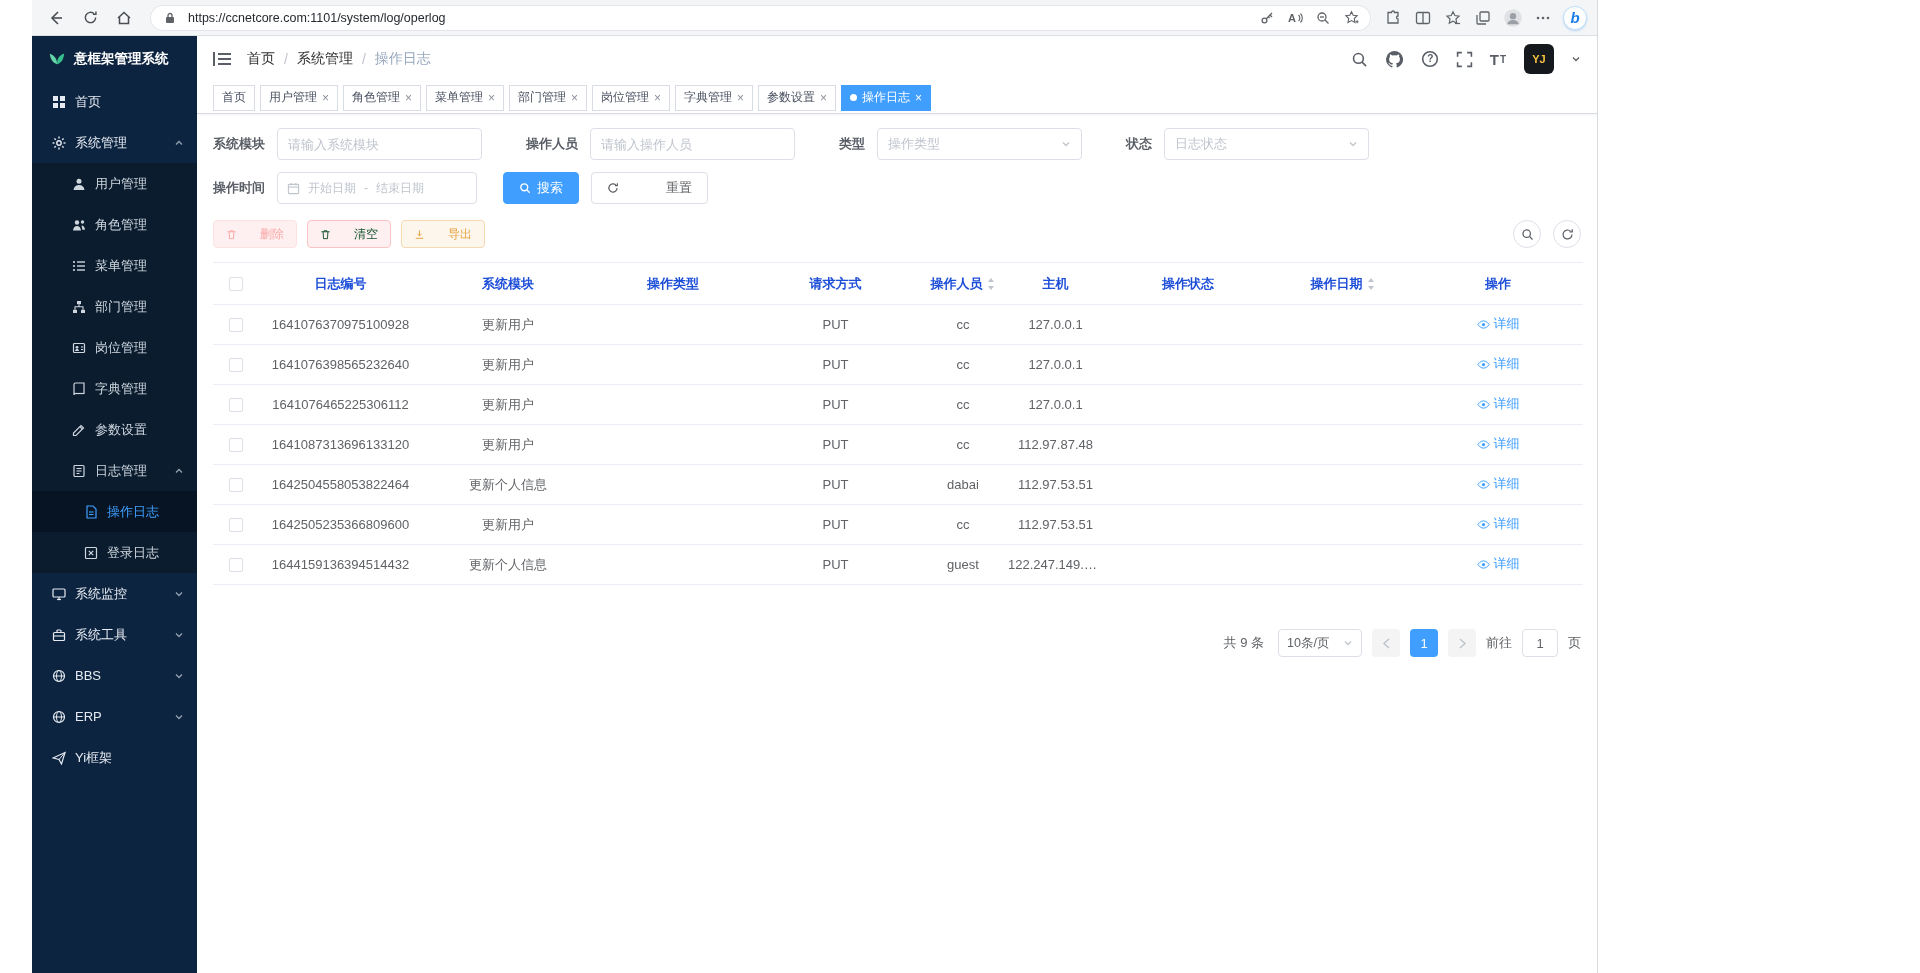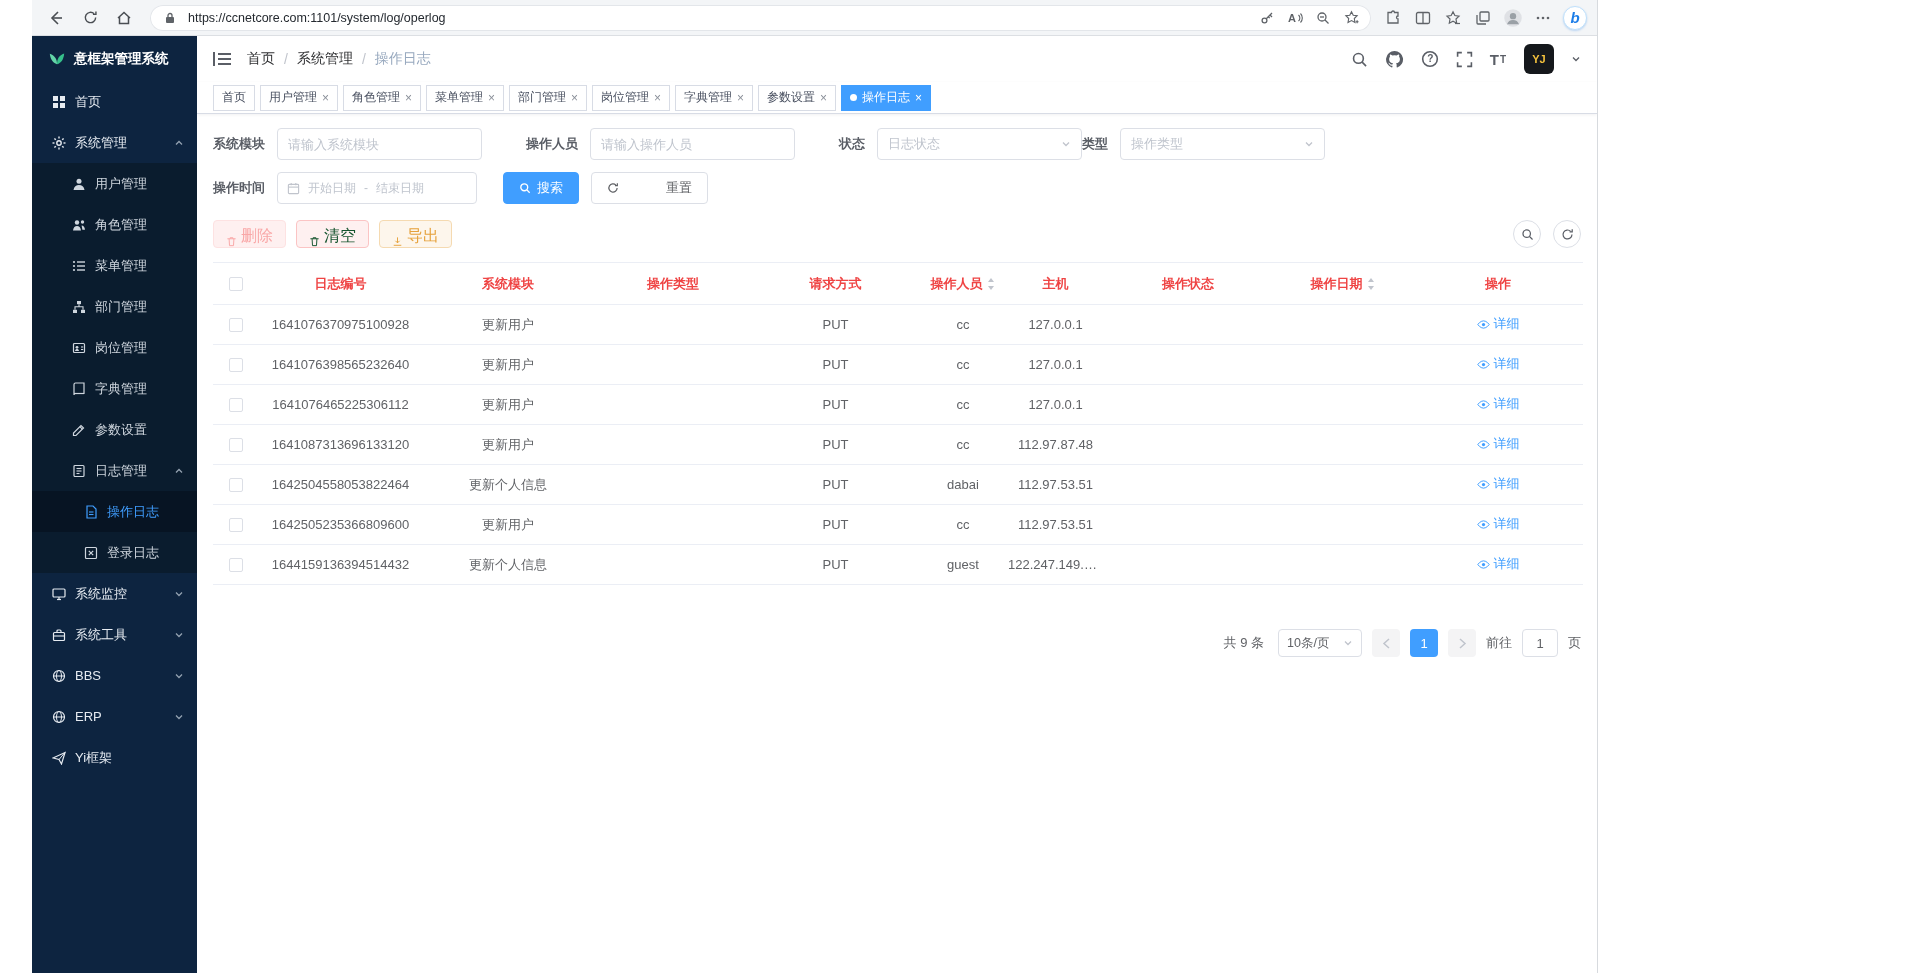--- a/index.html
+++ b/index.html
@@ -63,30 +63,30 @@
   .fake-select .ph { font-size:13px; color:#bfc4cd; }
   .daterange { width:200px; height:32px; border:1px solid #dcdfe6; border-radius:4px; padding:0 9px; background:#fff; display:flex; align-items:center; gap:8px; cursor:pointer; }
   .daterange .ph { font-size:12px; color:#bfc4cd;font-family:Liberation Serif, serif; }
   .daterange .dsep { font-size:12px; color:#bfc4cd; }
 
   .btn { height:32px; border-radius:4px; font-size:13px; display:inline-flex; align-items:center; gap:6px; padding:0 15px; cursor:pointer; border:1px solid transparent; font-family:"Liberation Sans", sans-serif; }
   .btn-primary { background:#409eff; border-color:#409eff; color:#fff; margin-left:26px; }
   .btn-plain { background:#fff; border-color:#dcdfe6; color:#606266; margin-left:12px;gap:47px; }
 
   .action-row { display:flex; align-items:center; margin:16px 0 14px; }
-  .btn-mini { height:28px; border-radius:4px; font-size:16px; display:inline-flex; align-items:flex-end; gap:4px; padding:0 12px; margin-right:10px; cursor:pointer; }
+  .btn-mini { height:28px; border-radius:4px; font-size:12px; display:inline-flex; align-items:center; gap:23px; padding:0 12px; margin-right:10px; cursor:pointer; }
   .btn-danger-disabled { color:#f9a7a7; background:#fef0f0; border:1px solid #fde2e2; cursor:not-allowed; }
   .btn-danger { color:#14532d; background:#fef0f0; border:1px solid #fbc4c4; }
   .btn-warning { color:#e6a23c; background:#fdf6ec; border:1px solid #f5dab1; }
   .mini-tools { margin-left:auto; display:flex; gap:12px; }
   .circle-btn { width:28px; height:28px; border-radius:50%; border:1px solid #dcdfe6; background:#fff; color:#5a5e66; display:flex; align-items:center; justify-content:center; cursor:pointer; }
 
   
   table { width:100%; border-collapse:collapse; table-layout:fixed; border-top:1px solid #ebeef5; }
-  th { height:42px; font-size:13px; font-weight:bold; color:#ef4444; text-align:center; border-bottom:1px solid #ebeef5; background:#fff; white-space:nowrap; }
+  th { height:42px; font-size:13px; font-weight:bold; color:#1d4ed8; text-align:center; border-bottom:1px solid #ebeef5; background:#fff; white-space:nowrap; }
   td { height:40px; font-size:13px; color:#606266; text-align:center; border-bottom:1px solid #ebeef5; white-space:nowrap; overflow:hidden; text-overflow:ellipsis; }
   .th-sort { display:inline-flex; align-items:center; gap:3px; cursor:pointer; }
   .checkbox { width:14px; height:14px; border:1px solid #dcdfe6; border-radius:2px; background:#fff; display:inline-block; vertical-align:middle; cursor:pointer; }
   .detail-link { color:#409eff; display:inline-flex; align-items:center; gap:4px; cursor:pointer; font-size:13px; }
 
   
   .pagination { margin-top:44px; display:flex; align-items:center; justify-content:flex-end; gap:10px; font-size:13px; color:#606266; }
   .pg-total { margin-right:4px; }
   .pg-size { width:84px; height:28px; border:1px solid #dcdfe6; border-radius:4px; display:flex; align-items:center; justify-content:space-between; padding:0 8px; cursor:pointer; font-size:12.5px; color:#606266; background:#fff; }
   .pg-btn { width:28px; height:28px; border-radius:4px; background:#f4f4f5; border:none; color:#c0c4cc; display:flex; align-items:center; justify-content:center; cursor:pointer; }
@@ -517,35 +517,35 @@
 
         <div class="frow">
           <div class="fgroup">
             <span class="flabel">系统模块</span>
             <input class="inp" placeholder="请输入系统模块" style="">
           </div>
           <div class="fgroup">
             <span class="flabel">操作人员</span>
             <input class="inp" placeholder="请输入操作人员" style="">
           </div>
-          <div class="fgroup" style="margin-right:0">
-            <span class="flabel">状态</span>
+          <div class="fgroup">
+            <span class="flabel">类型</span>
             <div class="fake-select">
-              <span class="ph">日志状态</span>
+              <span class="ph">操作类型</span>
               <span style="color:#c0c4cc;display:flex">
                     <svg width="10" height="10" viewBox="0 0 10 10">
                       <path d="M2 3.5l3 3 3-3" fill="none" stroke="currentColor" stroke-width="1.3"></path>
                     </svg>
                   </span>
             </div>
           </div>
-          <div class="fgroup">
-            <span class="flabel">类型</span>
+          <div class="fgroup" style="margin-right:0">
+            <span class="flabel">状态</span>
             <div class="fake-select">
-              <span class="ph">操作类型</span>
+              <span class="ph">日志状态</span>
               <span style="color:#c0c4cc;display:flex">
                     <svg width="10" height="10" viewBox="0 0 10 10">
                       <path d="M2 3.5l3 3 3-3" fill="none" stroke="currentColor" stroke-width="1.3"></path>
                     </svg>
                   </span>
             </div>
           </div>
         </div>
 
         <div class="frow">

